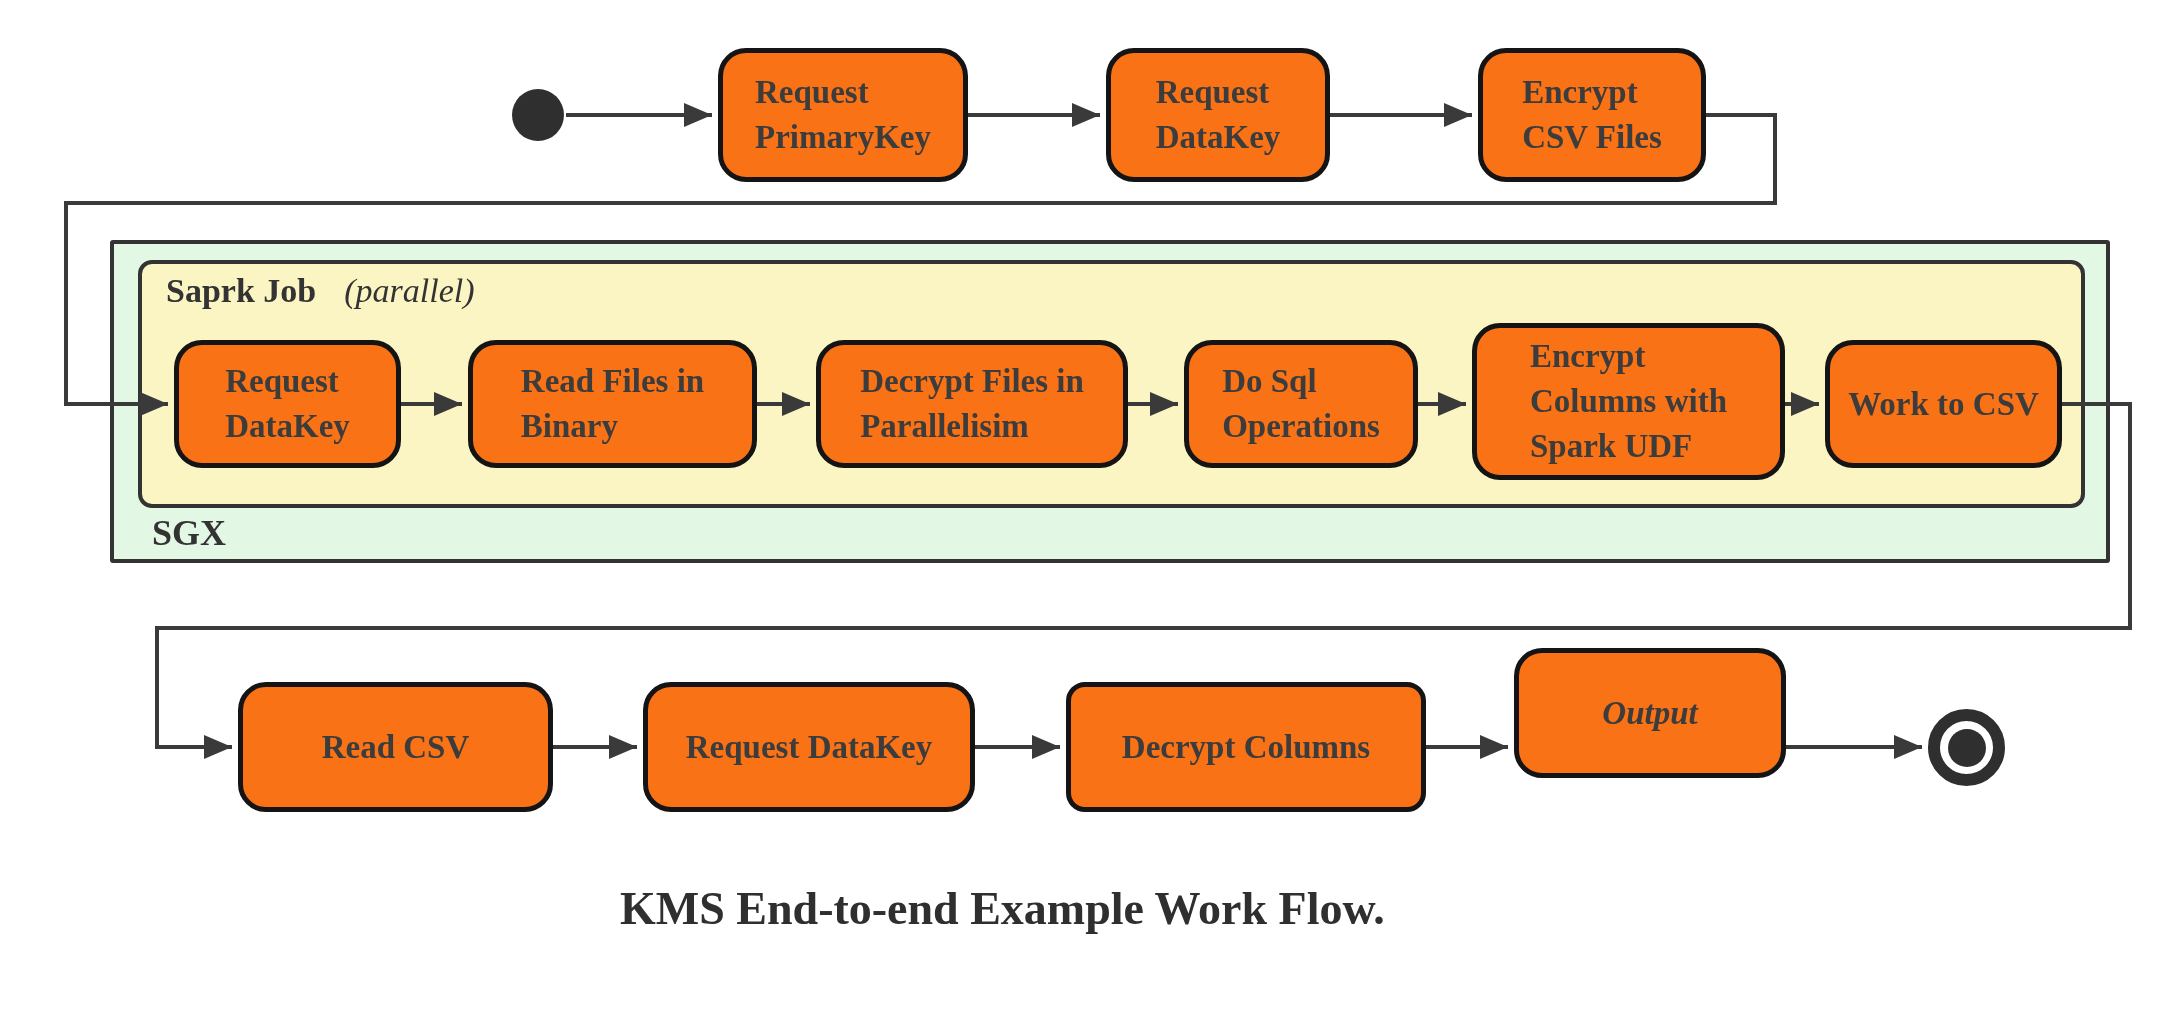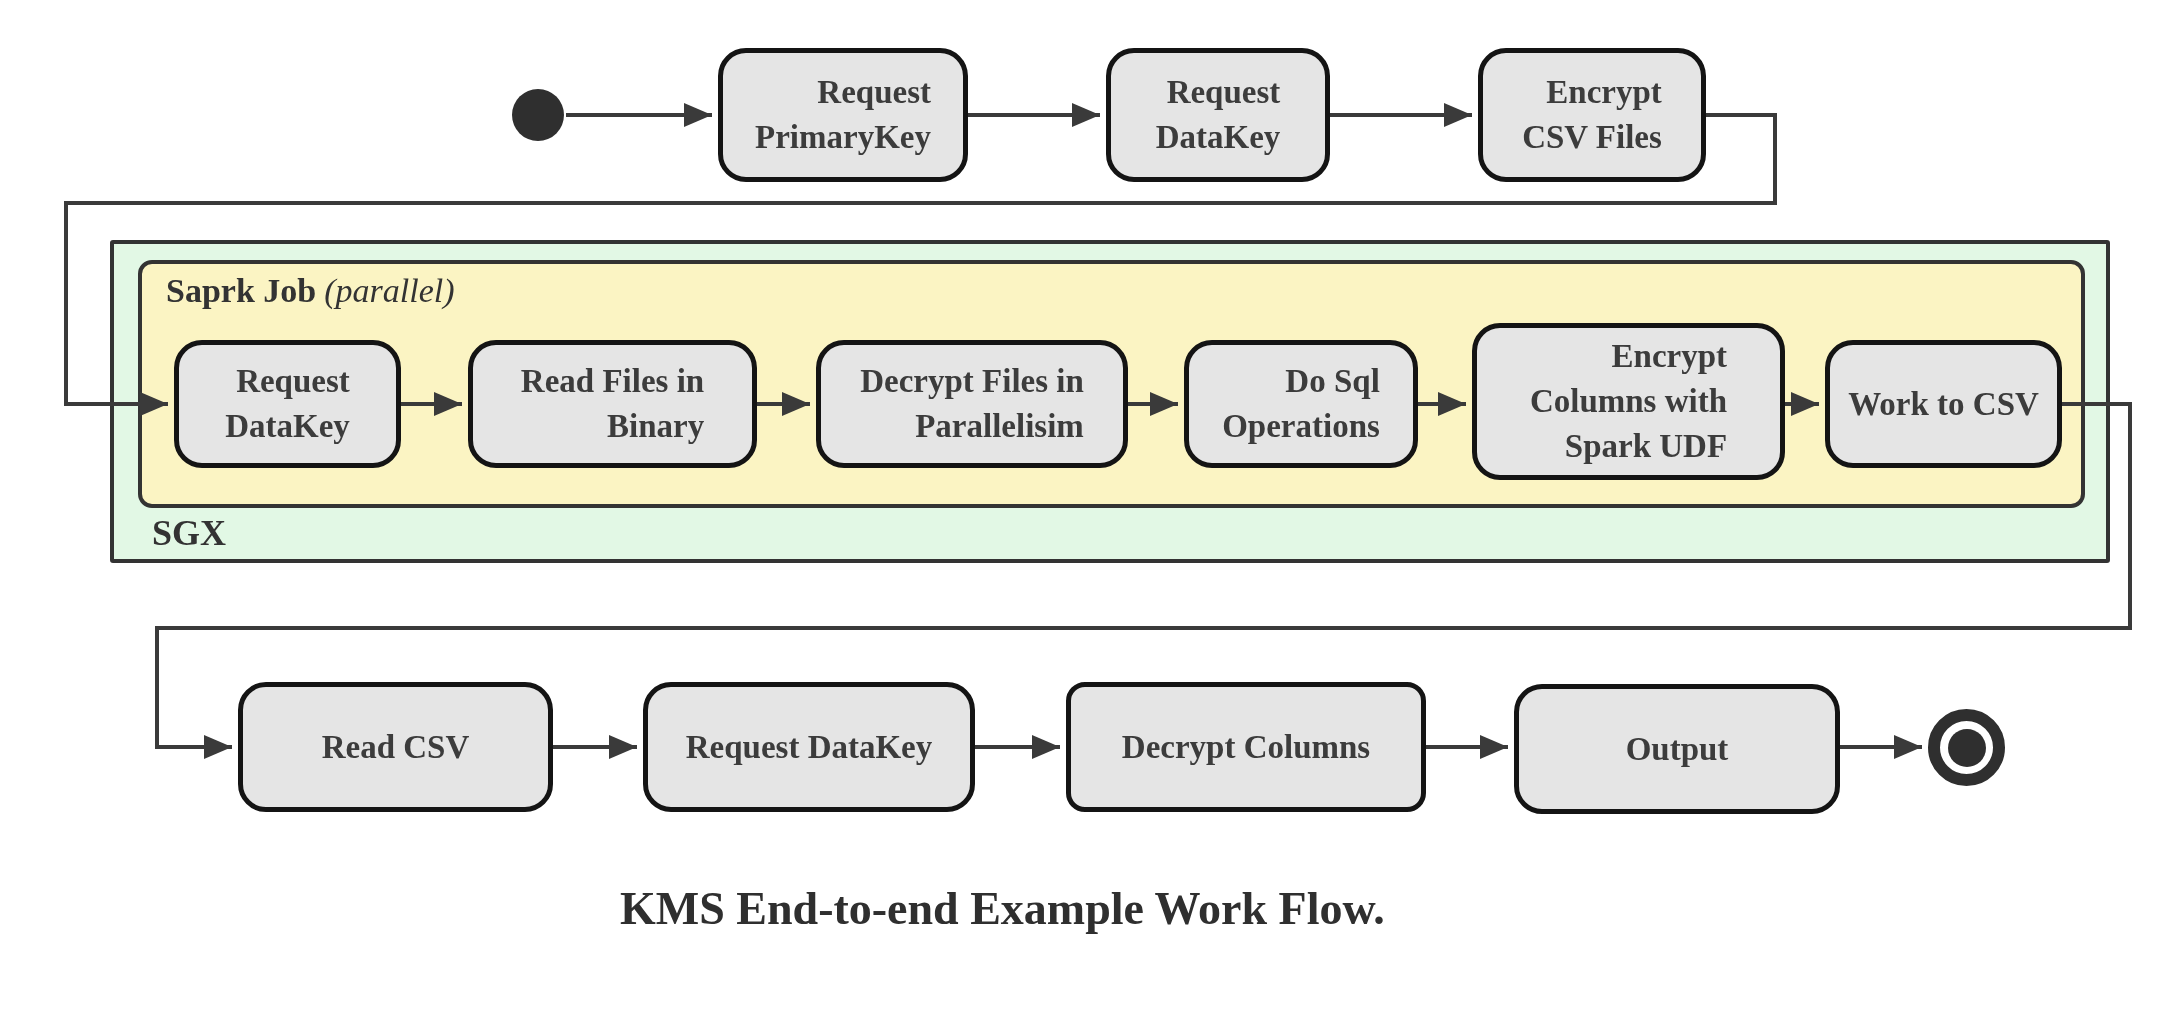--- a/index.html
+++ b/index.html
@@ -31,33 +31,33 @@
     border-radius: 14px;
   }
   .container-label {
     position: absolute;
     z-index: 3;
     color: #333333;
     white-space: nowrap;
   }
   .spark-label { left: 166px; top: 272px; font-size: 34px; }
   .spark-label .b { font-weight: bold; }
-  .spark-label .i { font-style: italic; font-weight: normal; margin-left: 8px; }
+  .spark-label .i { font-style: italic; font-weight: normal; margin-left: 28px; }
   .sgx-label { left: 152px; top: 512px; font-size: 36px; font-weight: bold; }
   .node {
     position: absolute;
     z-index: 3;
     box-sizing: border-box;
-    background: #e5e5e5;
+    background: #f97316;
     border: 5px solid #141414;
     border-radius: 28px;
     display: flex;
     align-items: center;
     justify-content: center;
-    text-align: right;
+    text-align: left;
     font-size: 33px;
     font-weight: bold;
     color: #3c3c3c;
     line-height: 1.36;
     white-space: pre-line;
     padding: 0 8px;
   }
   .start-node {
     position: absolute;
     z-index: 3;
@@ -154,17 +154,17 @@
   <div class="node" style="left:1184px; top:340px; width:234px; height:128px;">Do Sql
 Operations</div>
   <div class="node" style="left:1472px; top:323px; width:313px; height:157px;">Encrypt
 Columns with
 Spark UDF</div>
   <div class="node" style="left:1825px; top:340px; width:237px; height:128px;">Work to CSV</div>
 
   <div class="node" style="left:238px; top:682px; width:315px; height:130px;">Read CSV</div>
   <div class="node" style="left:643px; top:682px; width:332px; height:130px;">Request DataKey</div>
   <div class="node" style="left:1066px; top:682px; width:360px; height:130px;border-radius:19px;">Decrypt Columns</div>
-  <div class="node" style="left:1514px; top:684px; width:326px; height:130px;">Output</div>
+  <div class="node" style="left:1514px; top:648px; width:272px; height:130px;font-style:italic;">Output</div>
 
   <div class="diagram-title">KMS End-to-end Example Work Flow.</div>
 
 </div>
 
 </body></html>

